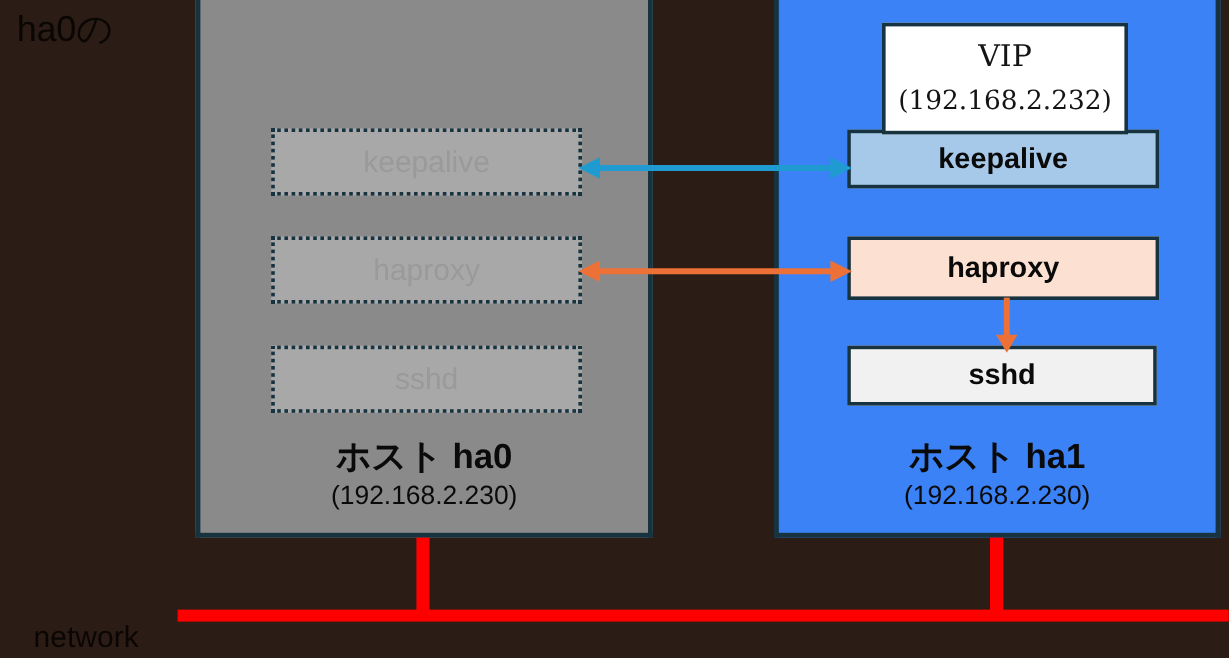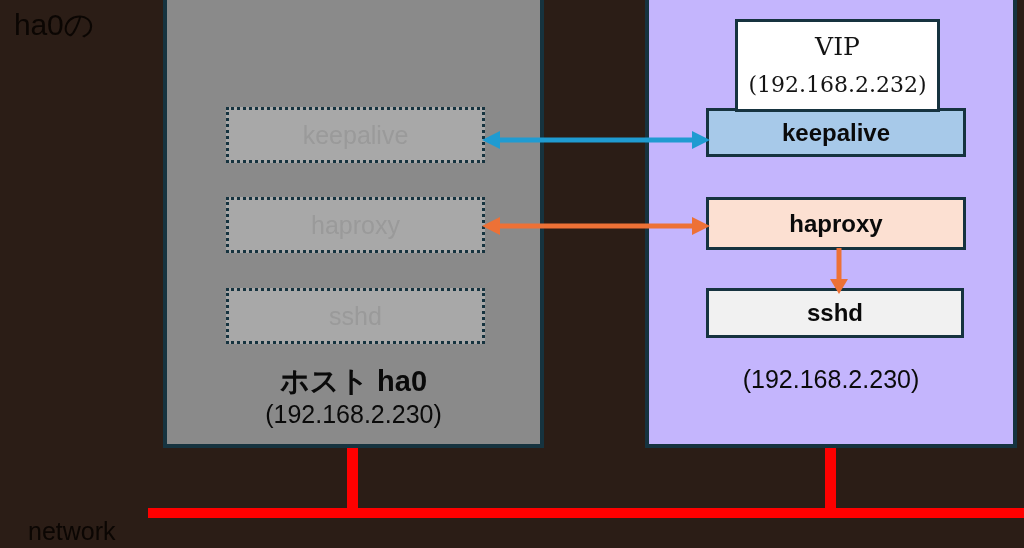--- a/index.html
+++ b/index.html
@@ -48,21 +48,21 @@
     width: 381px;
     height: 448px;
     background: #8a8a8a;
     border-top: none;
   }
   .panel-up {
     left: 645px;
     top: 0px;
     width: 372px;
     height: 448px;
-    background: #c4b5fd;
+    background: #3b82f6;
     border-top: none;
   }
 
   
   .svc-ghost {
     position: absolute;
     box-sizing: border-box;
     background: #a8a8a8;
     border: 3px dotted #16333f;
     color: #9a9a9a;
@@ -106,21 +106,21 @@
   .vip-title { font-size: 25px; line-height: 1.05; }
   .vip-addr  { font-size: 22px; line-height: 1.15; margin-top: 12px; }
 
   
   .host-caption {
     position: absolute;
     text-align: center;
     color: #0a0a0a;
   }
   .host-name { font-size: 29px; font-weight: bold; line-height: 1.2; }
-  .host-addr { font-size: 25px; font-weight: normal; line-height: 1.25; }
+  .host-addr { font-size: 22px; font-weight: normal; line-height: 1.25; }
 
   
   .arrow-svg { position: absolute; overflow: visible; }
 
   
   .net-label {
     position: absolute;
     left: 28px;
     top: 497px;
     font-size: 25px;
@@ -178,20 +178,21 @@
       <span>sshd</span>
     </div>
 
     <svg class="arrow-svg" style="left:178px; top:246px; width:24px; height:50px;" viewBox="0 0 24 50">
       <line x1="12" y1="2" x2="12" y2="36" stroke="#ed7136" stroke-width="5"></line>
       <polygon points="12,48 3,33 21,33" fill="#ed7136"></polygon>
     </svg>
   </div>
 
   <div class="host-caption" style="left:645px; top:364px; width:372px;">
+    <div class="host-name">ホスト ha1</div>
     <div class="host-addr">(192.168.2.230)</div>
   </div>
 
   <svg class="arrow-svg" style="left:480px; top:126px; width:232px; height:28px;" viewBox="0 0 232 28">
     <line x1="16" y1="14" x2="216" y2="14" stroke="#1f9bd1" stroke-width="5"></line>
     <polygon points="2,14 20,5 20,23" fill="#1f9bd1"></polygon>
     <polygon points="230,14 212,5 212,23" fill="#1f9bd1"></polygon>
   </svg>
 
   <svg class="arrow-svg" style="left:480px; top:212px; width:232px; height:28px;" viewBox="0 0 232 28">

